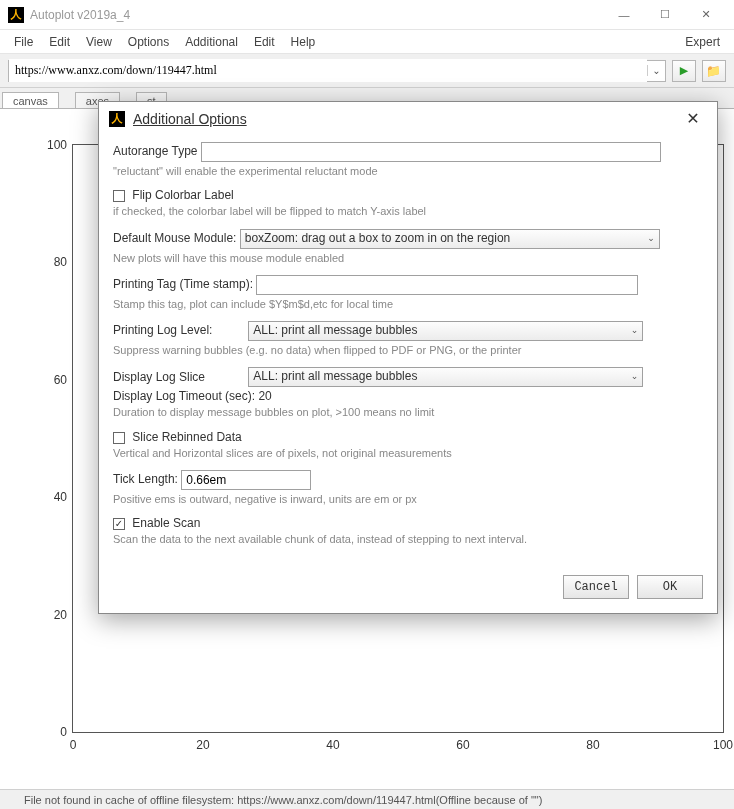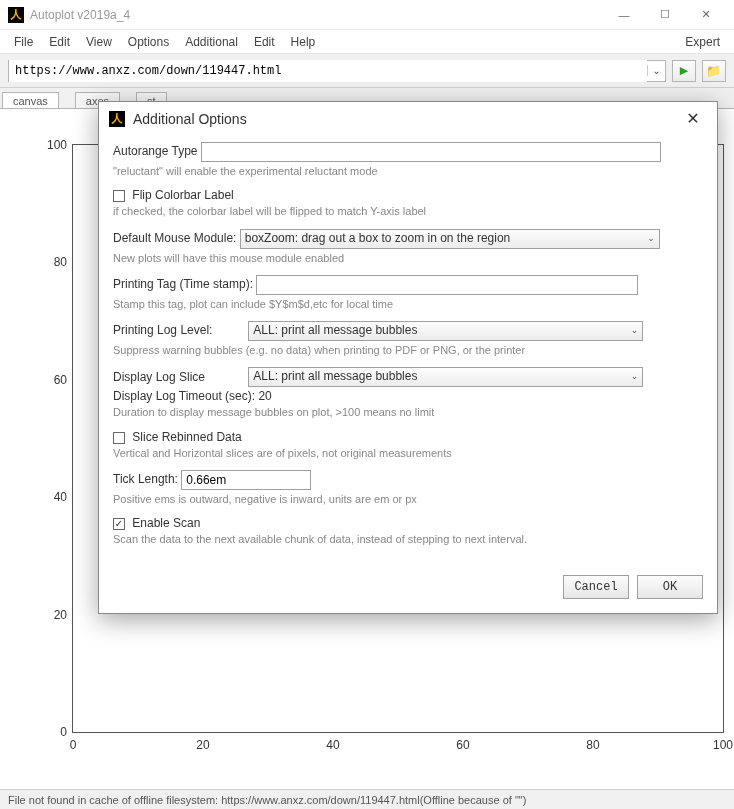--- a/index.html
+++ b/index.html
@@ -7,38 +7,38 @@
   .titlebar { height:30px; background:#fff; border-bottom:1px solid #e5e5e5; display:flex; align-items:center; padding:0 8px; }
   .titlebar .app-icon { width:16px; height:16px; background:#000; display:flex; align-items:center; justify-content:center; color:#ffb400; font-size:11px; font-weight:bold; margin-right:6px; }
   .titlebar .title { color:#999; font-size:12px; }
   .winbtns { margin-left:auto; display:flex; gap:1px; }
   .winbtn { width:40px; height:20px; display:flex; align-items:center; justify-content:center; color:#666; font-size:11px; }
   .menubar { height:24px; background:#fff; display:flex; align-items:center; padding:0 6px; border-bottom:1px solid #e5e5e5; }
   .menubar span { padding:3px 8px; cursor:default; font-size:12px; color:#444; }
   .menubar .expert { margin-left:auto; }
   .addrbar { height:34px; background:#f0f0f0; border-bottom:1px solid #d0d0d0; display:flex; align-items:center; padding:4px 8px; gap:6px; }
   .addrinput { flex:1; height:22px; border:1px solid #b5b5b5; background:#fff; display:flex; align-items:center; }
-  .addrinput input { flex:1; border:none; outline:none; font-size:12px; padding:4px 6px; font-family:Liberation Mono, monospace; }
+  .addrinput input { flex:1; border:none; outline:none; font-size:12px; padding:4px 6px; font-family:Liberation Serif, serif; }
   .addrinput .dd { width:18px; text-align:center; border-left:1px solid #ccc; color:#555; font-size:10px; }
   .iconbtn { width:24px; height:22px; border:1px solid #b5b5b5; background:linear-gradient(#fdfdfd,#ececec); display:flex; align-items:center; justify-content:center; }
   .play { color:#2a9d2a; font-size:11px; }
   .folder { color:#d8a93e; font-size:12px; }
   .tabbar { height:20px; background:#f0f0f0; display:flex; padding-left:2px; align-items:flex-end; gap:16px; }
   .tab { padding:2px 10px; border:1px solid #b5b5b5; border-bottom:none; background:#f5f5f5; font-size:11px; color:#555; margin-right:0px; position:relative; top:1px; }
   .tab.active { background:#fff; }
   .canvas-area { position:relative; height:680px; background:#fff; border-top:1px solid #b5b5b5; }
   .plotframe { position:absolute; left:72px; top:35px; right:10px; bottom:55px; border:1px solid #555; }
   .ytick { position:absolute; right:100%; margin-right:6px; font-size:12px; color:#333; transform:translateY(-50%); }
   .xtick { position:absolute; top:100%; margin-top:6px; font-size:12px; color:#333; transform:translateX(-50%); }
-  .statusbar { position:absolute; left:0; right:0; bottom:0; height:20px; background:#f0f0f0; border-top:1px solid #d0d0d0; padding:2px 8px; font-size:11px; font-family:"Courier New",monospace; color:#555; white-space:nowrap; overflow:hidden; display:flex; align-items:center; }
+  .statusbar { position:absolute; left:0; right:0; bottom:0; height:20px; background:#f0f0f0; border-top:1px solid #d0d0d0; padding:2px 24px; font-size:11px; font-family:"Courier New",monospace; color:#555; white-space:nowrap; overflow:hidden; display:flex; align-items:center; }
 
   .dialog { position:absolute; left:98px; top:101px; width:620px; background:#fff; border:1px solid #888; box-shadow:0 6px 24px rgba(0,0,0,0.35); }
   .dialog-titlebar { height:34px; display:flex; align-items:center; padding:0 10px; border-bottom:1px solid #fff; }
   .dialog-titlebar .app-icon { width:16px; height:16px; background:#000; display:flex; align-items:center; justify-content:center; color:#ffb400; font-size:11px; font-weight:bold; margin-right:8px; }
-  .dialog-titlebar .dlg-title { font-size:14px; color:#333; }
+  .dialog-titlebar .dlg-title { font-size:14px; color:#333;text-decoration:underline; }
   .dialog-titlebar .close { margin-left:auto; font-size:16px; color:#333; width:28px; text-align:center; }
   .dialog-body { padding:6px 14px 8px 14px; font-family:"Courier New","Consolas",monospace; font-size:12px; color:#333; }
   .row { margin-bottom:2px; }
   .hint { color:#888; font-size:11px; margin:2px 0 10px 0; line-height:1.3; }
   .lbl { display:inline-block; }
   .field { display:inline-block; height:20px; border:1px solid #a0a0a0; background:#fff; vertical-align:middle; }
   .field input { border:none; outline:none; width:100%; height:100%; font-family:inherit; font-size:12px; padding:1px 4px; }
   .combo { display:inline-block; height:20px; border:1px solid #a0a0a0; background:linear-gradient(#fdfdfd,#ececec); font-family:inherit; font-size:12px; padding:1px 4px; position:relative; vertical-align:middle; }
   .combo .arrow { position:absolute; right:4px; top:3px; font-size:9px; color:#555; }
   .chk { display:inline-block; width:12px; height:12px; border:1px solid #666; background:#fff; vertical-align:middle; margin-right:4px; text-align:center; line-height:10px; font-size:10px; }
@@ -138,21 +138,21 @@
     <div class="row">
       <span class="lbl">Printing Tag (Time stamp):</span>
       <span class="field" style="width:382px;"><input type="text" value="" style=""></span>
     </div>
     <div class="hint">Stamp this tag, plot can include $Y$m$d,etc for local time</div>
 
     <div class="row">
       <span class="lbl" style="width:132px;">Printing Log Level:</span>
       <span class="combo" style="width:395px;"><span>ALL: print all message bubbles</span><span class="arrow">⌄</span></span>
     </div>
-    <div class="hint">Suppress warning bubbles (e.g. no data) when printing to PDF or PNG, or the printer</div>
+    <div class="hint">Suppress warning bubbles (e.g. no data) when flipped to PDF or PNG, or the printer</div>
 
     <div class="row">
       <span class="lbl" style="width:132px;">Display Log Slice</span>
       <span class="combo" style="width:395px;"><span>ALL: print all message bubbles</span><span class="arrow">⌄</span></span>
     </div>
 
     <div class="row">
       <span class="lbl">Display Log Timeout (sec):</span>
       <span class="lbl">20</span>
     </div>

